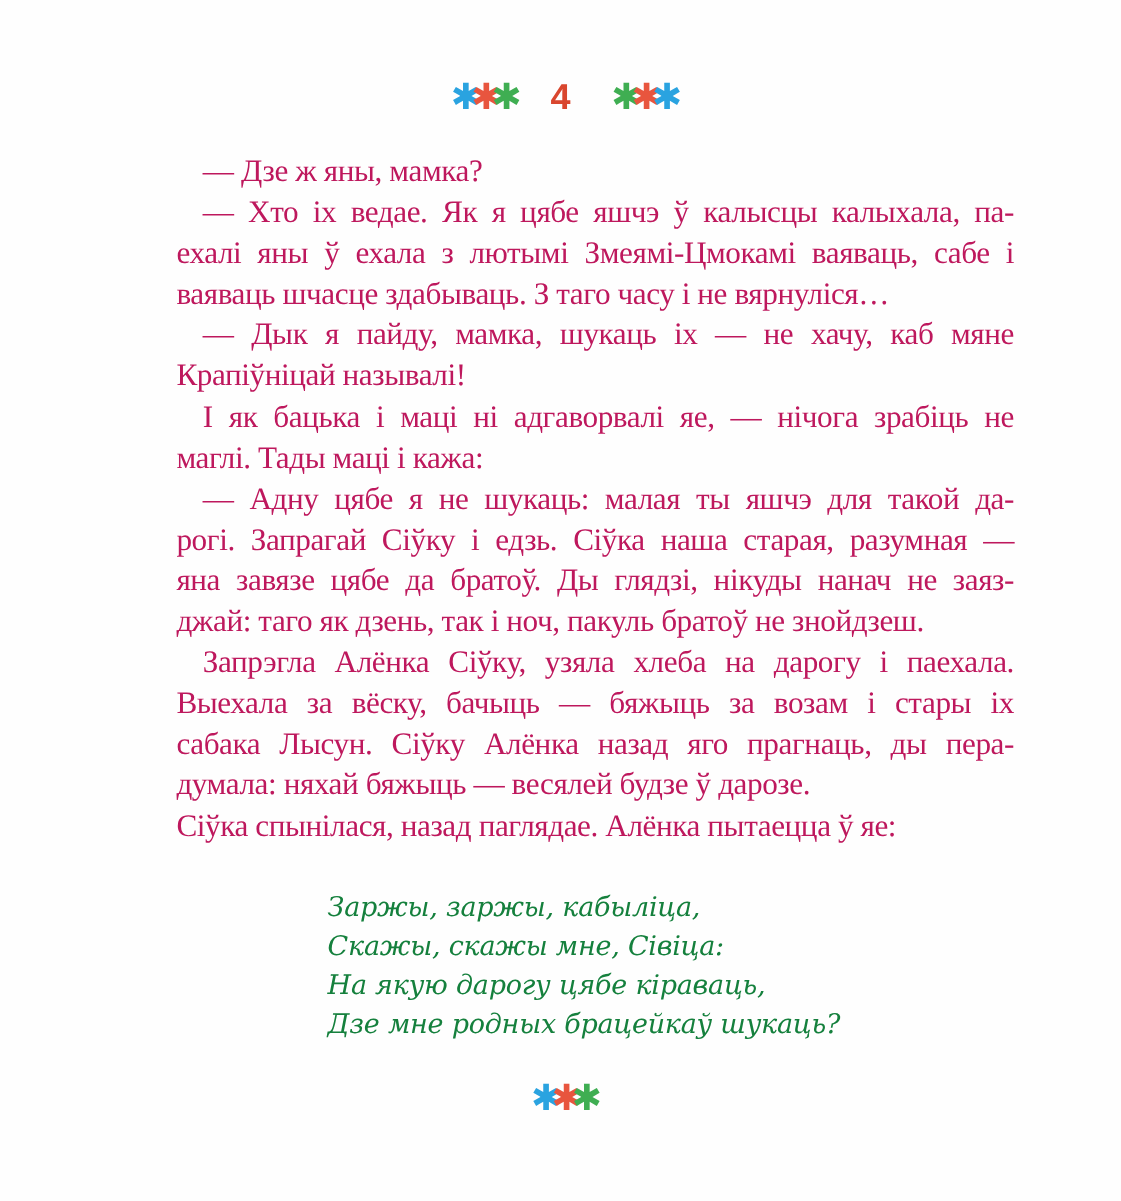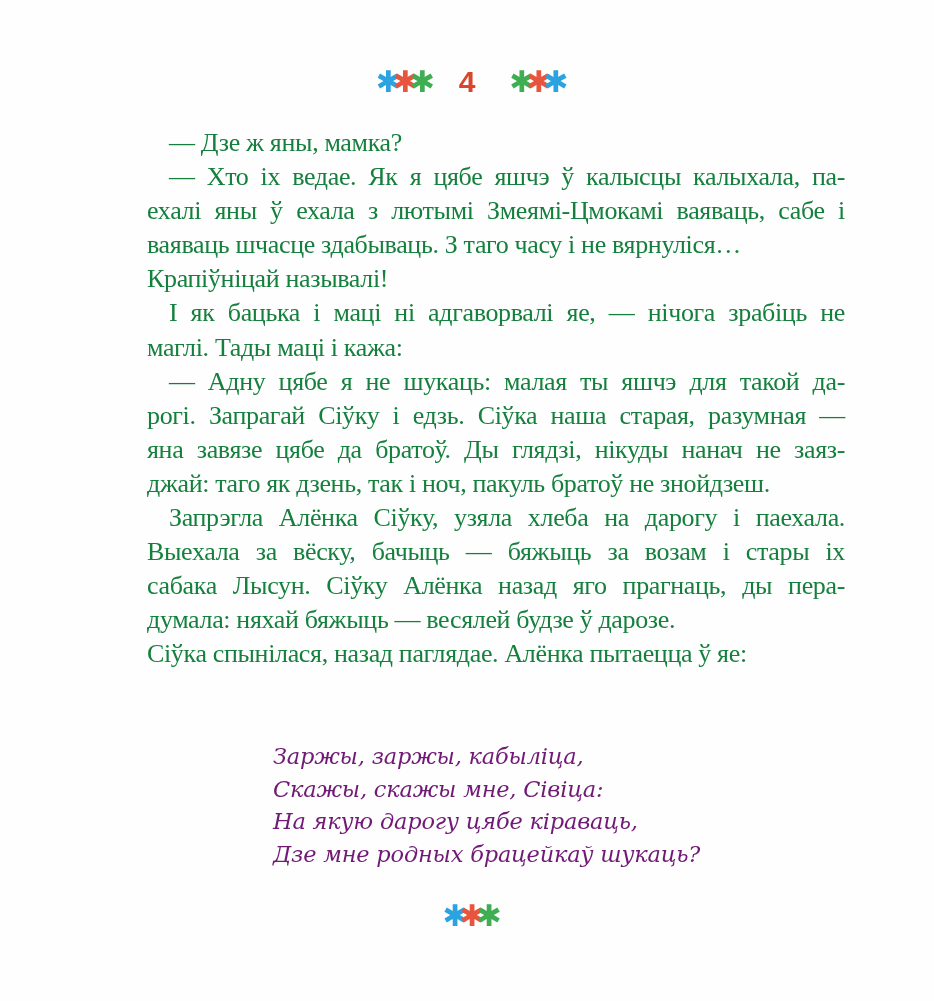--- a/index.html
+++ b/index.html
@@ -6,29 +6,29 @@
     body { width: 934px; height: 1001px; position: relative; overflow: hidden; }
     .page { position: absolute; left: 0; top: 0; width: 934px; height: 1001px; background: #fefefe; }
     .header { position: absolute; top: 62px; left: 0; width: 934px; height: 40px;
       display: flex; justify-content: center; align-items: center; gap: 0; }
     .stars { display: inline-flex; gap: 2px; font-family: "DejaVu Sans", sans-serif;
       font-size: 30px; font-weight: bold; line-height: 1; }
     .star { display: inline-block; width: 15px; text-align: center; }
     .chapter-num { font-family: "Liberation Sans", sans-serif; font-weight: bold;
       font-size: 30px; color: #d9462e; margin: 0 34px; line-height: 1; }
     .body-text { position: absolute; left: 147px; top: 126px; width: 698px;
-      font-family: "Liberation Serif", serif; font-size: 26px; color: #15803d;
+      font-family: "Liberation Serif", serif; font-size: 26px; color: #be185d;
       letter-spacing: -0.35px; }
     .line { height: 34.1px; line-height: 34.1px; white-space: nowrap;
       text-align: justify; text-align-last: justify; }
     .line.indent { padding-left: 22px; }
     .line.last { text-align-last: left; }
     .verse { position: absolute; left: 273px; top: 740px;
       font-family: "DejaVu Serif", serif; font-style: italic; font-size: 22.5px;
-      color: #701a75; letter-spacing: -0.2px; }
+      color: #15803d; letter-spacing: -0.2px; }
     .verse .vline { height: 32.7px; line-height: 32.7px; white-space: nowrap; }
     .footer { position: absolute; top: 898px; left: 0; width: 934px; height: 36px;
       display: flex; justify-content: center; align-items: center; }
   </style>
 </head>
 <body>
 
 <div class="page">
 
   <div class="header">
@@ -43,20 +43,21 @@
       <span class="star" style="color: rgb(232, 85, 62);">✱</span>
       <span class="star" style="color: rgb(42, 163, 224);">✱</span>
     </span>
   </div>
 
   <div class="body-text" id="body-text">
       <div class="line indent last">— Дзе ж яны, мамка?</div>
       <div class="line indent">— Хто іх ведае. Як я цябе яшчэ ў калысцы калыхала, па-</div>
       <div class="line">ехалі яны ў ехала з лютымі Змеямі-Цмокамі ваяваць, сабе і</div>
       <div class="line last">ваяваць шчасце здабываць. З таго часу і не вярнуліся…</div>
+      <div class="line indent">— Дык я пайду, мамка, шукаць іх — не хачу, каб мяне</div>
       <div class="line last">Крапіўніцай называлі!</div>
       <div class="line indent">І як бацька і маці ні адгаворвалі яе, — нічога зрабіць не</div>
       <div class="line last">маглі. Тады маці і кажа:</div>
       <div class="line indent">— Адну цябе я не шукаць: малая ты яшчэ для такой да-</div>
       <div class="line">рогі. Запрагай Сіўку і едзь. Сіўка наша старая, разумная —</div>
       <div class="line">яна завязе цябе да братоў. Ды глядзі, нікуды нанач не заяз-</div>
       <div class="line last">джай: таго як дзень, так і ноч, пакуль братоў не знойдзеш.</div>
       <div class="line indent">Запрэгла Алёнка Сіўку, узяла хлеба на дарогу і паехала.</div>
       <div class="line">Выехала за вёску, бачыць — бяжыць за возам і стары іх</div>
       <div class="line">сабака Лысун. Сіўку Алёнка назад яго прагнаць, ды пера-</div>

